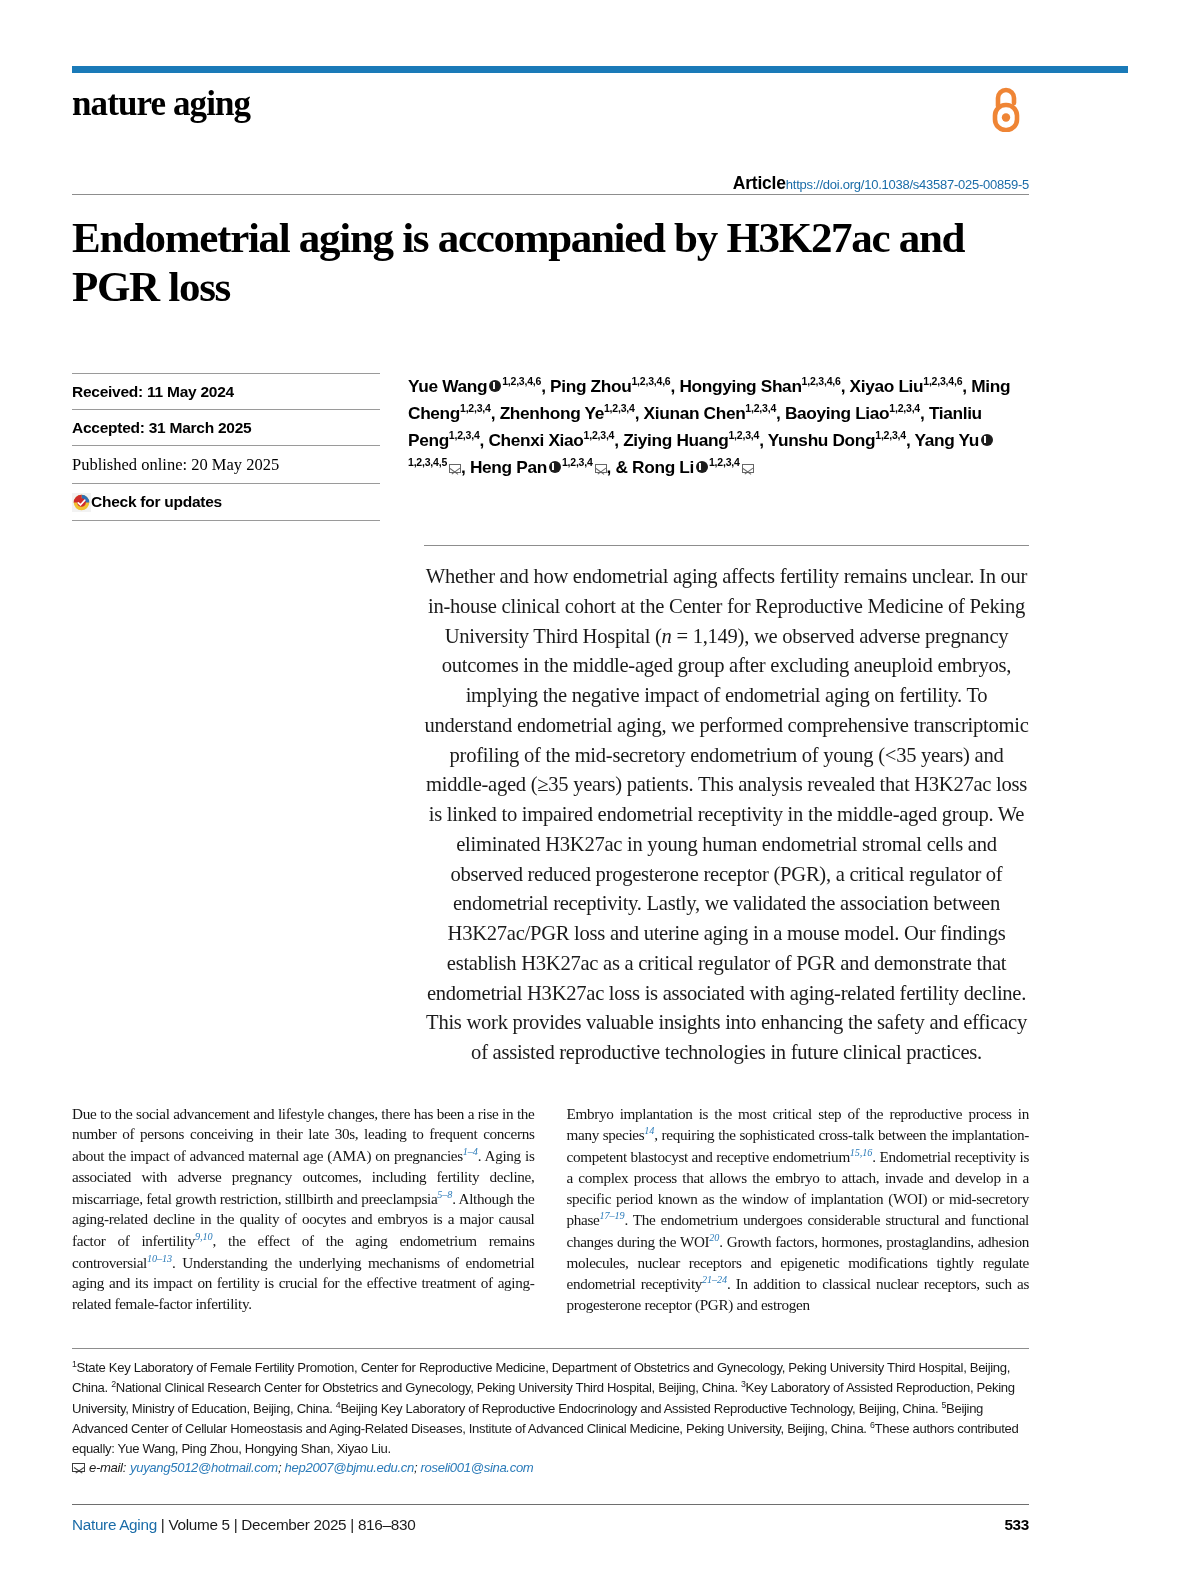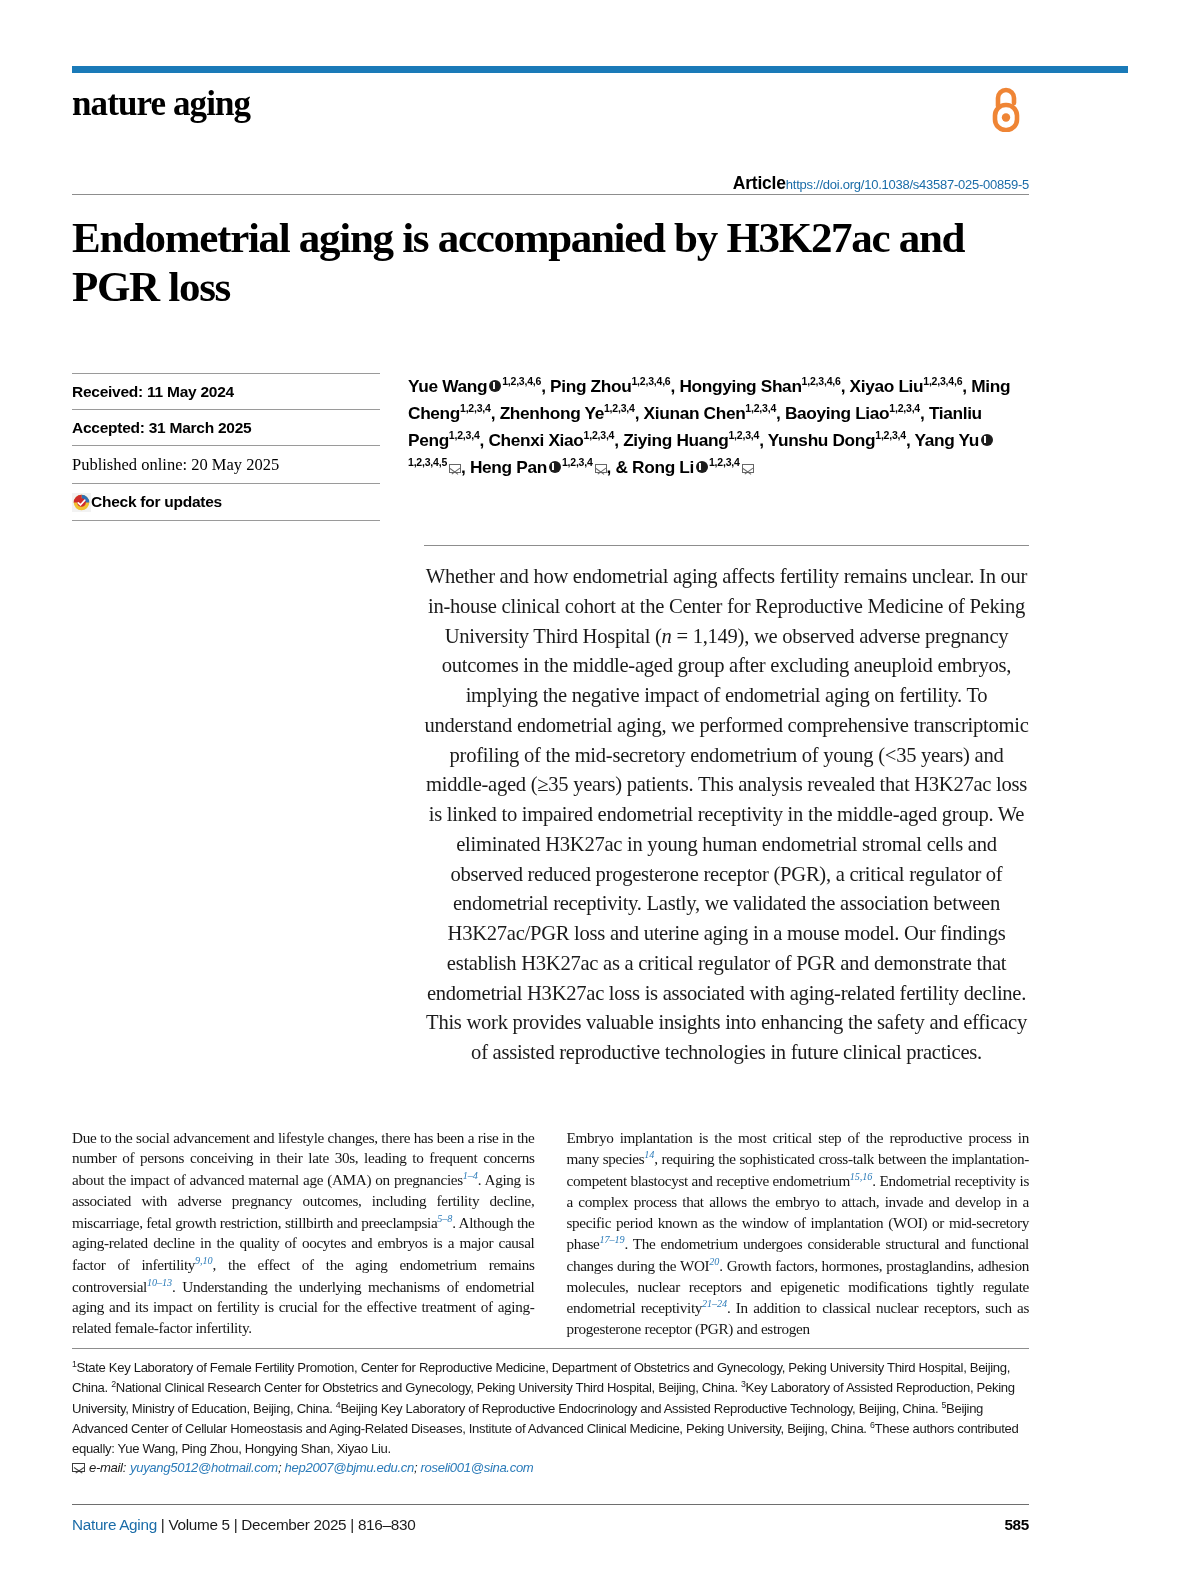--- a/index.html
+++ b/index.html
@@ -167,21 +167,20 @@
     margin-top: 36px;
   }
   .col { width: 512px; }
   .body-text {
     font-family: "Liberation Serif", serif;
     font-size: 15.2px;
     line-height: 1.36;
     letter-spacing: -0.33px;
     color: #151515;
     text-align: justify;
-    margin-top: 24px;
   }
   .ref {
     font-size: 10.2px;
     color: #2b7bb9;
     vertical-align: super;
     letter-spacing: -0.1px;
     font-style: italic;
   }
 
   
@@ -309,16 +308,16 @@
       <span>e-mail:</span>
       <span id="emails-render"><a class="mail" href="#">yuyang5012@hotmail.com</a>; <a class="mail" href="#">hep2007@bjmu.edu.cn</a>; <a class="mail" href="#">roseli001@sina.com</a></span>
     </div>
   </div>
 
   <div class="footer">
     <div class="footer-left">
       <span class="footer-journal">Nature Aging</span>
       <span>| Volume 5 | December 2025 | 816–830</span>
     </div>
-    <div class="footer-right">585</div>
+    <div class="footer-right">533</div>
   </div>
 
 </div>
 
 </body></html>

